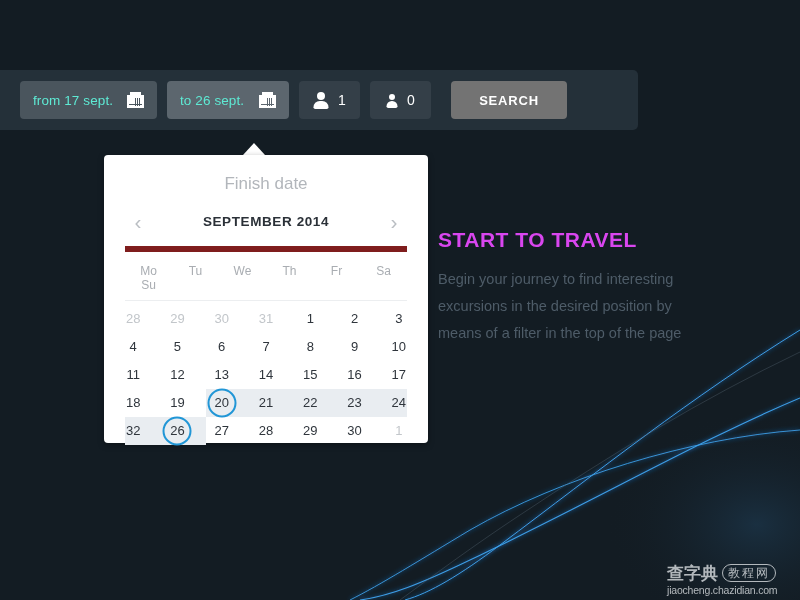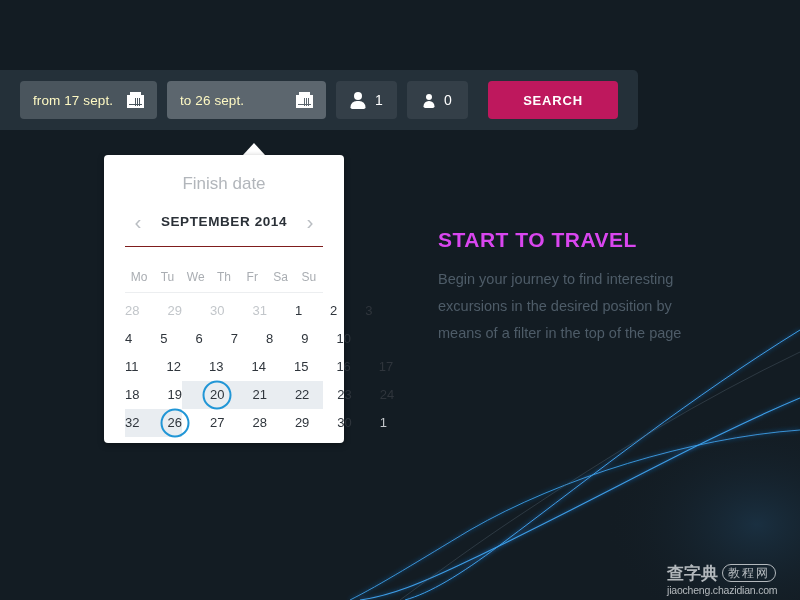--- a/index.html
+++ b/index.html
@@ -46,24 +46,24 @@
     height: 38px;
     border-radius: 4px;
     display: flex;
     align-items: center;
     justify-content: space-between;
     padding: 0 13px;
     cursor: pointer;
     user-select: none;
   }
   .date-field.inactive { background: #4a555d; width: 137px; }
-  .date-field.active   { background: #5c666e; width: 159px; }
+  .date-field.active   { background: #5c666e; width: 122px; }
 
   .date-field .field-text {
-    color: #fef9c3;
+    color: #5eead4;
     font-size: 13.5px;
     letter-spacing: .1px;
     white-space: nowrap;
   }
 
   .cal-icon {
     width: 17px; height: 16px;
     position: relative;
     flex: 0 0 auto;
   }
@@ -111,39 +111,39 @@
   .person-icon.adult { width:16px; height:17px; }
   .person-icon.adult .head { width:8px; height:8px; }
   .person-icon.adult .body { width:15px; height:8px; top:9px; }
 
   .person-icon.child { width:12px; height:16px; }
   .person-icon.child .head { width:6px; height:6px; top:2px; }
   .person-icon.child .body { width:11px; height:7px; top:9px; border-radius:6px 6px 2px 2px; }
 
   #search-button {
     height: 38px;
-    width: 130px;
-    background: #be185d;
+    width: 116px;
+    background: #737373;
     border: none;
     border-radius: 4px;
     color: #ffffff;
     font-size: 13px;
     font-weight: bold;
     letter-spacing: .8px;
     cursor: pointer;
     font-family: "Liberation Sans", sans-serif;
     margin-left: 10px;
   }
 
   
   #datepicker {
     position: absolute;
     left: 104px;
     top: 155px;
-    width: 240px;
+    width: 324px;
     height: 288px;
     background: #ffffff;
     border-radius: 4px;
     box-shadow: 0 2px 6px rgba(0,0,0,.35);
   }
   #datepicker-arrow {
     position: absolute;
     left: 243px;
     top: 143px;
     width: 0; height: 0;
@@ -178,25 +178,25 @@
   }
   #month-label {
     color: #2b3138;
     font-size: 13.5px;
     font-weight: bold;
     letter-spacing: .6px;
   }
 
   #weekday-row {
     display: grid;
-    grid-template-columns: repeat(7, 1fr);
+    grid-template-columns: repeat(6, 1fr);
     margin: 14px 21px 0 21px;
-    border-top: 1px solid #7f1d1d;
+    border-top: 6px solid #7f1d1d;
     border-bottom: 1px solid #eceef0;
-    padding: 23px 0 8px 0;
+    padding: 12px 0 8px 0;
   }
   #weekday-row span {
     text-align: center;
     color: #a9adb2;
     font-size: 12px;
   }
 
   #days-grid {
     position: relative;
     margin: 0 21px;

